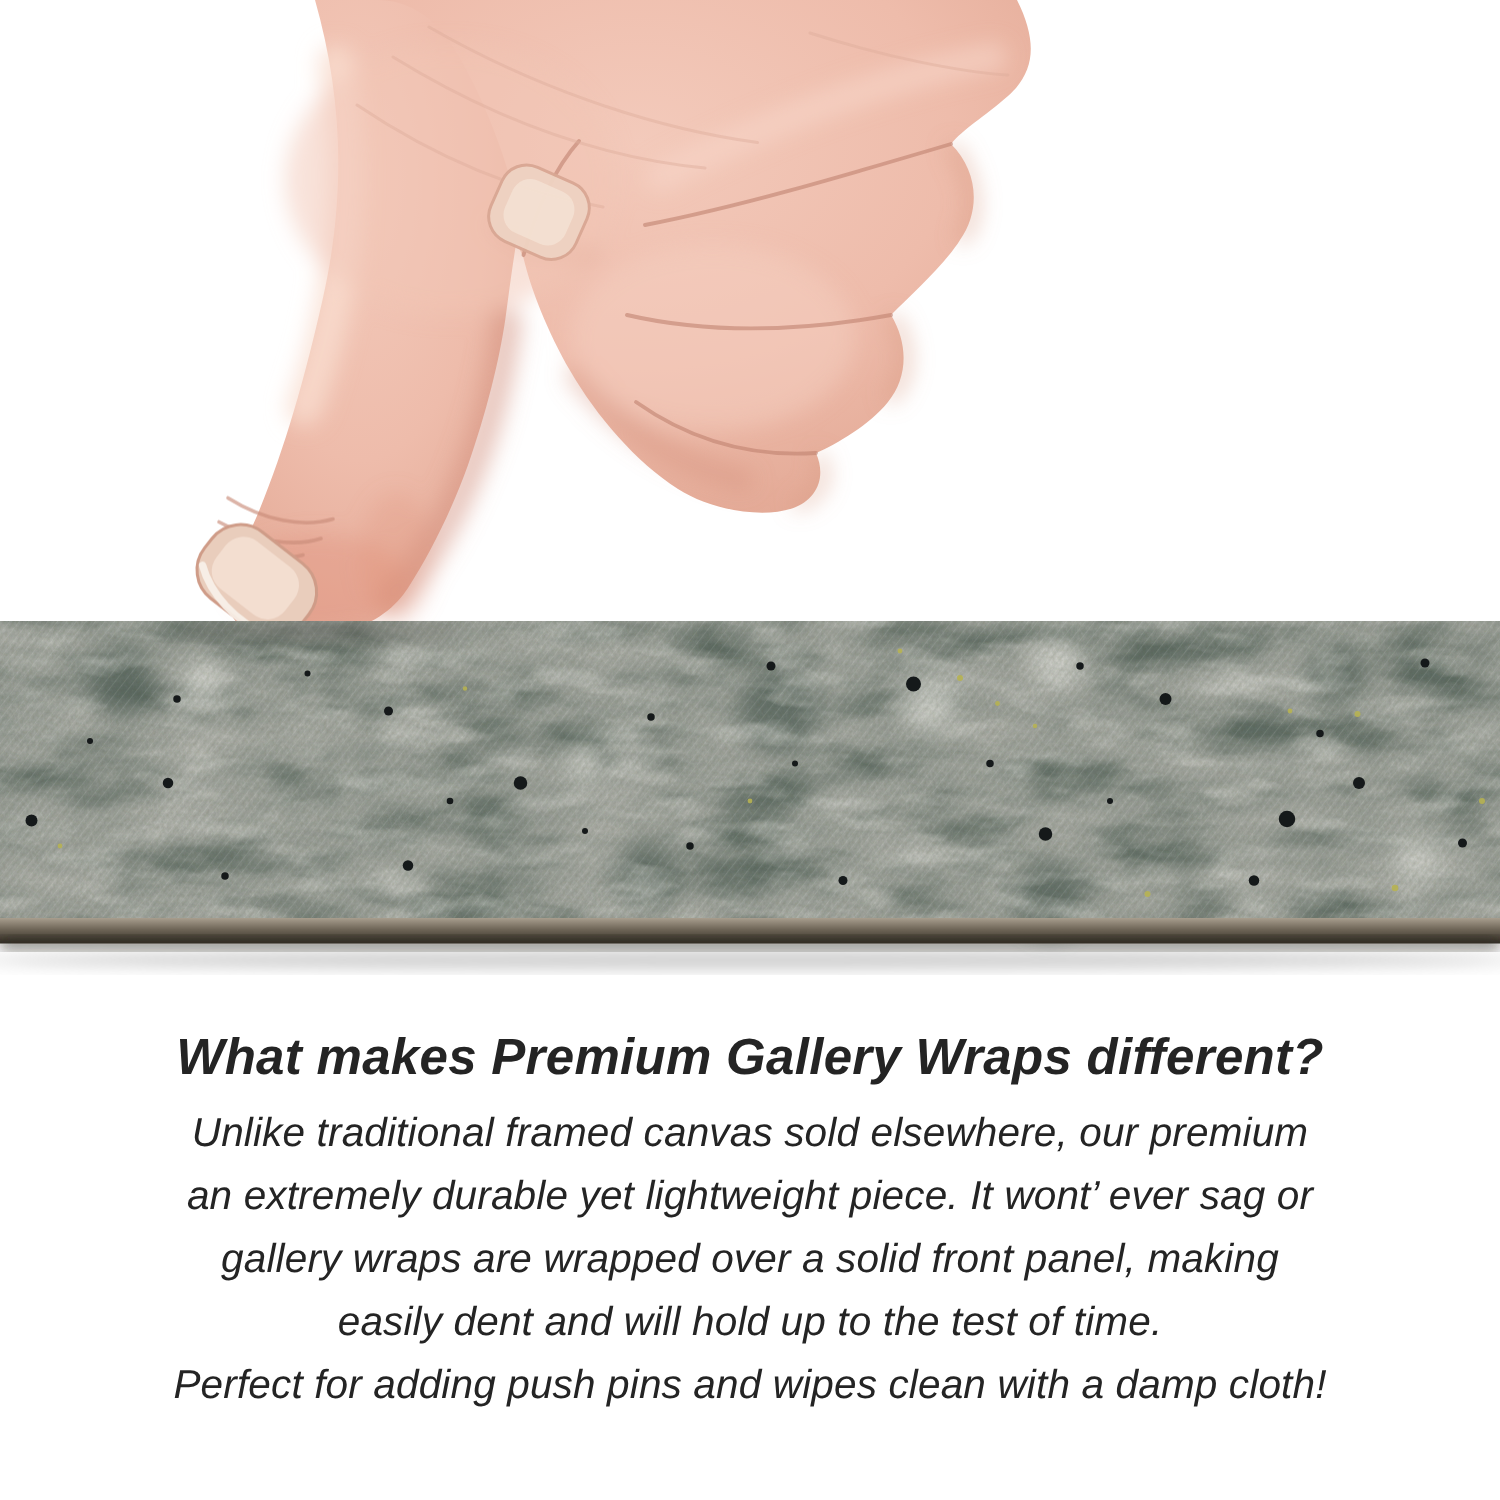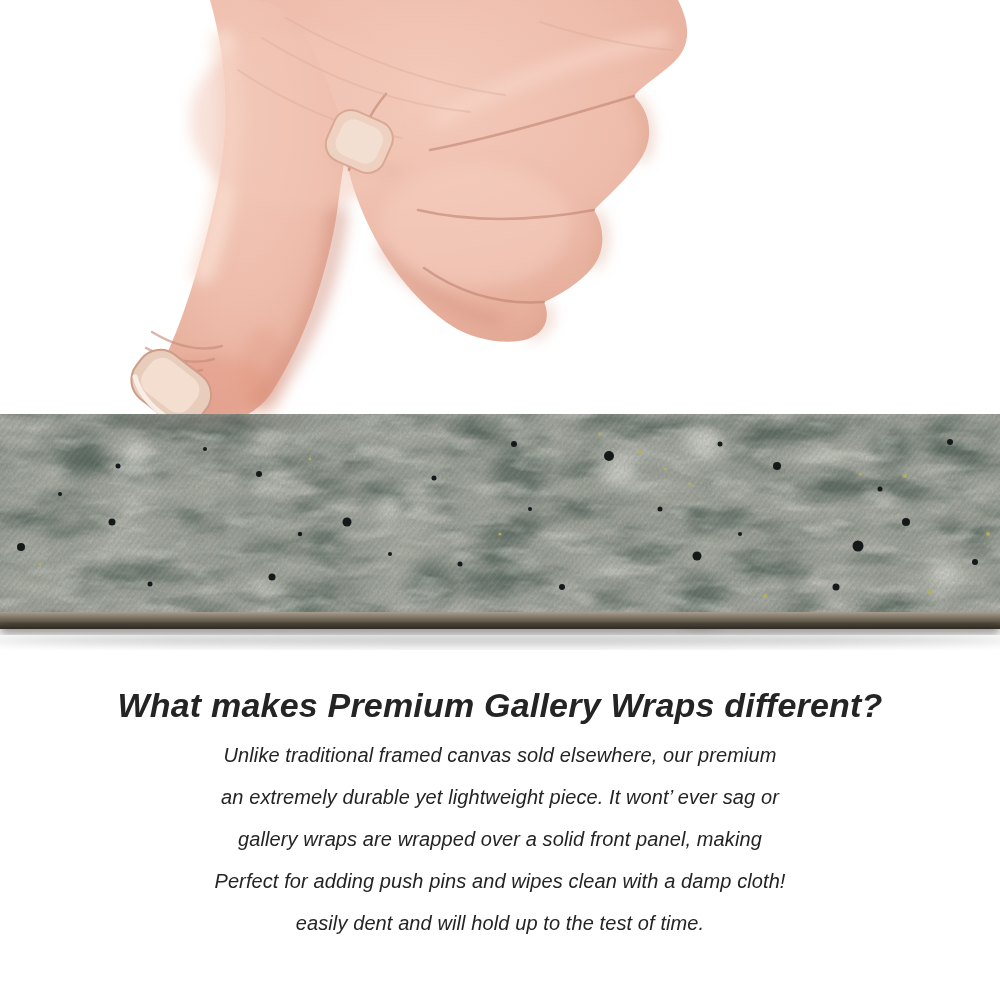--- a/index.html
+++ b/index.html
@@ -15,21 +15,21 @@
   .strip-svg{position:absolute;left:0;top:414px;}
   .caption{
     position:absolute;top:686px;left:0;width:1000px;
     text-align:center;color:#242424;font-style:italic;
   }
   .caption h2{
     margin:0 0 9px 0;
     font-size:34px;font-weight:700;letter-spacing:.2px;
   }
   .caption p{
-    margin:0;font-size:20px;line-height:42px;font-weight:400;letter-spacing:.1px;font-style:italic;
+    margin:0;font-size:27px;line-height:42px;font-weight:400;letter-spacing:.1px;font-style:italic;
   }
 </style>
 </head>
 <body>
 
 <div class="stage">
 
   <svg class="hand-svg" width="760" height="432" viewBox="0 0 760 432" aria-hidden="true">
     <defs>
       <radialGradient id="skinGrad" cx="45%" cy="28%" r="80%">
@@ -243,17 +243,17 @@
     </g>
 
     <ellipse cx="500" cy="226" rx="515" ry="6" fill="#9a9a9a" opacity="0.5" filter="url(#fB5)"></ellipse>
   </svg>
 
   <div class="caption">
     <h2>What makes Premium Gallery Wraps different?</h2>
     <p>Unlike traditional framed canvas sold elsewhere, our premium</p>
     <p>an extremely durable yet lightweight piece. It wont’ ever sag or</p>
     <p>gallery wraps are wrapped over a solid front panel, making</p>
+    <p>easily dent and will hold up to the test of time.</p>
     <p>Perfect for adding push pins and wipes clean with a damp cloth!</p>
-    <p>easily dent and will hold up to the test of time.</p>
   </div>
 
 </div>
 
 </body></html>

